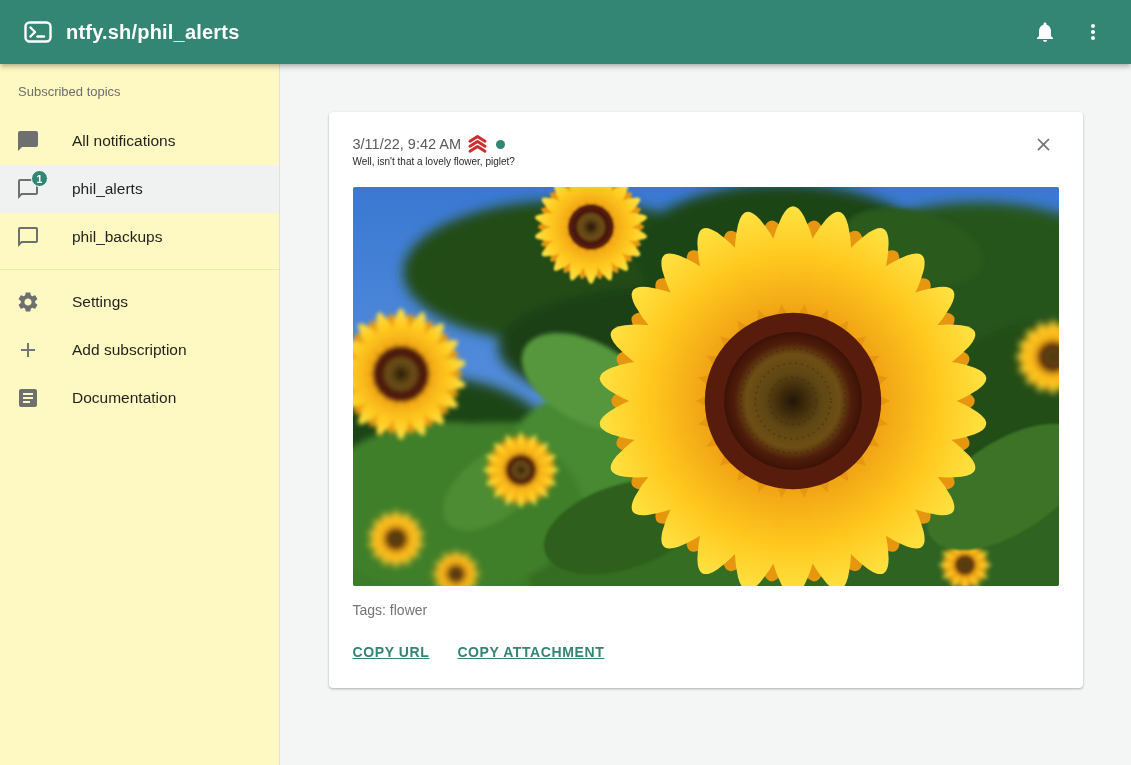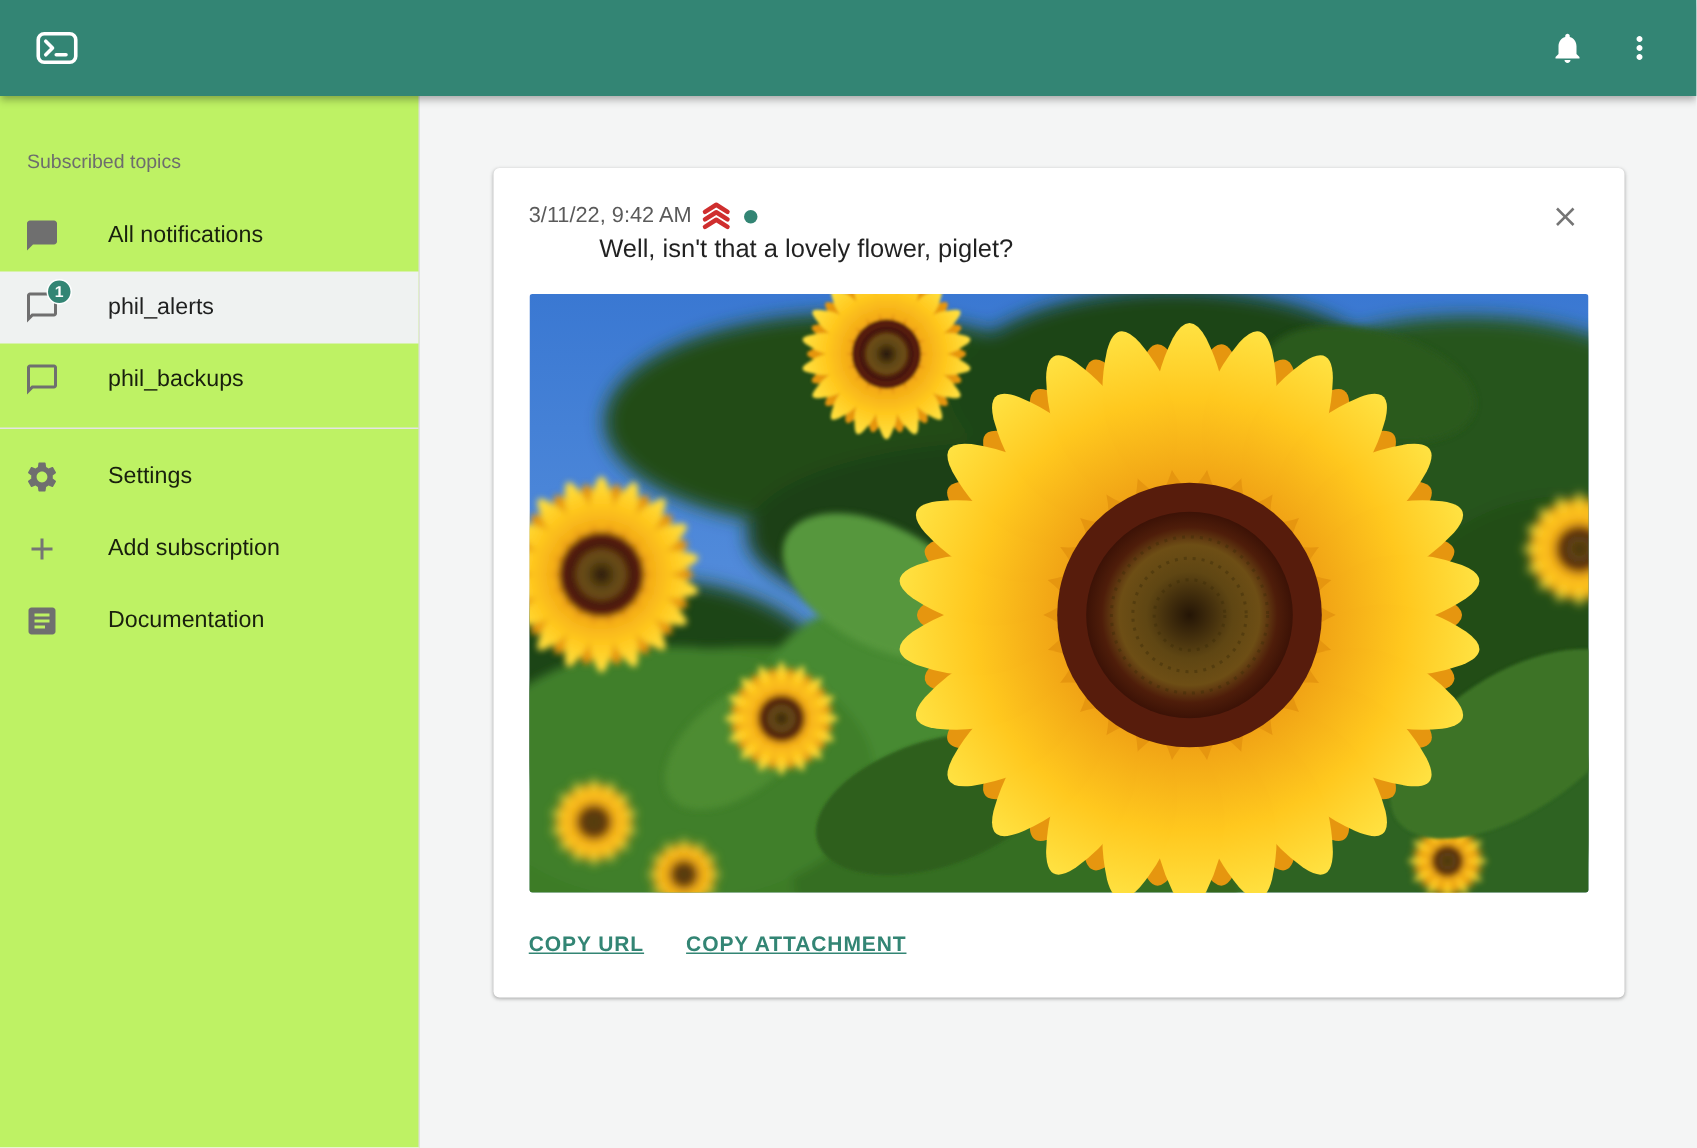--- a/index.html
+++ b/index.html
@@ -16,22 +16,22 @@
   }
   .appbar-left { display:flex; align-items:center; gap:14px; }
   .appbar h1 { color:#fff; font-size:20px; font-weight:700; letter-spacing:.2px; }
   .iconbtn {
     width:48px; height:48px; border:none; background:transparent; cursor:pointer;
     display:flex; align-items:center; justify-content:center; border-radius:50%;
   }
   
   .layout { display:flex; height:701px; }
   .sidebar {
-    width:280px; background:#bef264; border-right:1px solid #e0e0e0;
-    padding-top:36px; flex-shrink:0;
+    width:280px; background:#fef9c3; border-right:1px solid #e0e0e0;
+    padding-top:20px; flex-shrink:0;
   }
   .section-label { font-size:13px; color:#6d6d6d; padding:0 18px; margin-bottom:18px; }
   .srow {
     height:48px; display:flex; align-items:center; padding:0 16px; cursor:pointer;
     position:relative; font-size:15.5px; color:rgba(0,0,0,.87);
   }
   .srow.selected { background:#eff2f1; }
   .srow .ic { width:24px; height:24px; position:relative; flex-shrink:0; }
   .srow .lbl { margin-left:32px; }
   .badge {
@@ -47,41 +47,42 @@
     width:754px; margin:48px auto 0; background:#fff; border-radius:4px;
     box-shadow:0 1px 3px rgba(0,0,0,.18), 0 1px 2px rgba(0,0,0,.12);
     padding:22px 24px 28px;
   }
   .card-head { display:flex; align-items:flex-start; justify-content:space-between; }
   .meta { display:flex; align-items:center; gap:6px; }
   .meta .date { font-size:14.5px; color:#5a5a5a; }
   .dot { width:9px; height:9px; border-radius:50%; background:#338574; margin-left:2px; }
   .closebtn { width:24px; height:24px; border:none; background:none; cursor:pointer; padding:0; margin:-2px 2px 0 0; }
   .msg-title { display:flex; align-items:center; gap:8px; font-size:23px; font-weight:400; margin:5px 0 7px; color:rgba(0,0,0,.87); }
-  .msg-body { font-size:17px; color:rgba(0,0,0,.87); margin-bottom:20px;margin-left:47px; }
+  .msg-body { font-size:10px; color:rgba(0,0,0,.87); margin-bottom:20px; }
   .attach { width:706px; height:399px; display:block; border-radius:2px; cursor:pointer; }
   .tags { font-size:14px; color:#757575; margin-top:16px; }
   .actions { margin-top:26px; display:flex; gap:28px; }
   .tbtn {
     border:none; background:none; color:#338574; font-family:inherit;
     font-size:14px; font-weight:700; letter-spacing:.6px; cursor:pointer; padding:0;text-decoration:underline;
   }
 </style>
 </head>
 <body>
 
 <header class="appbar">
   <div class="appbar-left">
     <span style="display:flex">
       <svg width="28" height="22" viewBox="0 0 28 22">
         <rect x="1.5" y="1.5" width="25" height="19" rx="4" fill="none" stroke="#fff" stroke-width="2.4"></rect>
         <polyline points="6.5,6.5 11,11 6.5,15.5" fill="none" stroke="#fff" stroke-width="2.4" stroke-linecap="round" stroke-linejoin="round"></polyline>
         <line x1="13.5" y1="15.5" x2="20" y2="15.5" stroke="#fff" stroke-width="2.4" stroke-linecap="round"></line>
       </svg>
     </span>
+    <h1>ntfy.sh/phil_alerts</h1>
   </div>
   <div class="appbar-right" style="display:flex">
     <button class="iconbtn">
       <span style="display:flex">
         <svg width="24" height="24" viewBox="0 0 24 24" fill="#fff">
             <path d="M12 22c1.1 0 2-.9 2-2h-4c0 1.1.9 2 2 2zm6-6v-5c0-3.07-1.63-5.64-4.5-6.32V4c0-.83-.67-1.5-1.5-1.5s-1.5.67-1.5 1.5v.68C7.64 5.36 6 7.92 6 11v5l-2 2v1h16v-1l-2-2z"></path>
           </svg>
       </span>
     </button>
     <button class="iconbtn">
@@ -539,20 +540,21 @@
               <path d="M0 -81 Q 40.120000000000005 -125.3 11.233600000000003 -184.3 Q 0 -205 -11.233600000000003 -184.3 Q -40.120000000000005 -125.3 0 -81 Z" fill="url(#pg)" transform="rotate(346.1538461538462)"></path>
               <circle r="88.2" fill="#571c0c"></circle>
               <circle r="68.88" fill="url(#dg)"></circle>
               <circle r="23.520000000000003" fill="none" stroke="#3a2a08" stroke-width="2" stroke-dasharray="2 4" opacity="0.4"></circle>
               <circle r="37.800000000000004" fill="none" stroke="#3a2a08" stroke-width="2" stroke-dasharray="2 4" opacity="0.4"></circle>
               <circle r="52.08" fill="none" stroke="#3a2a08" stroke-width="2" stroke-dasharray="2 4" opacity="0.4"></circle>
             </g>
           </g>
       </svg>
 
+      <p class="tags">Tags: flower</p>
 
       <div class="actions">
         <button class="tbtn">COPY URL</button>
         <button class="tbtn">COPY ATTACHMENT</button>
       </div>
     </article>
   </main>
 </div>
 
 </body></html>

